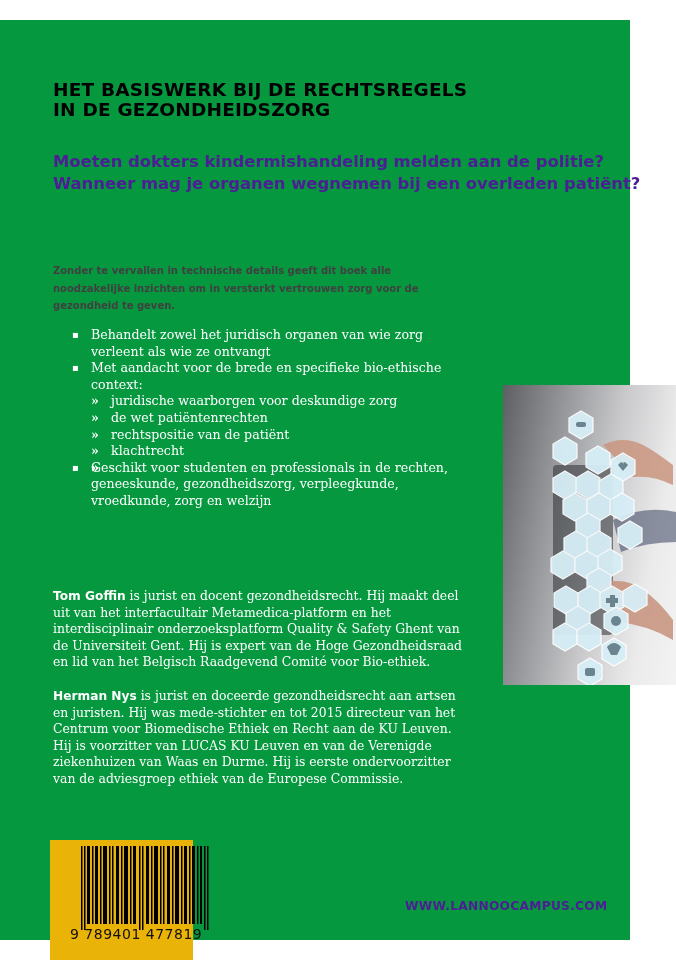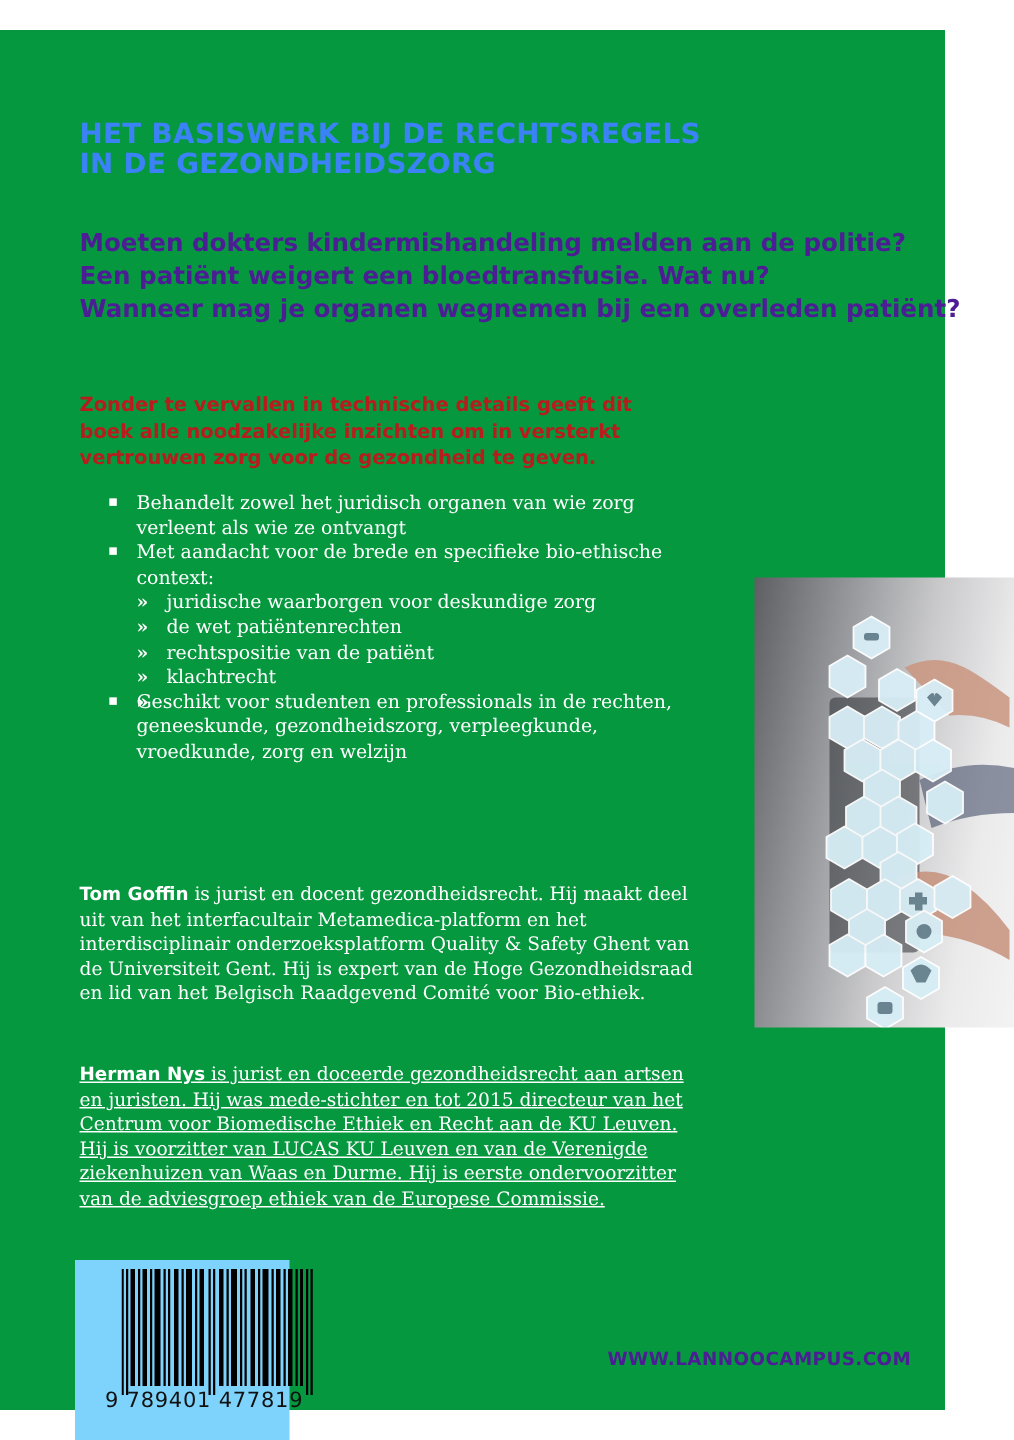--- a/index.html
+++ b/index.html
@@ -1,52 +1,51 @@
 <!DOCTYPE html>
 <html><head>
 <meta charset="utf-8">
 <style>
   html, body { margin:0; padding:0; }
   body { width:676px; height:960px; background:#ffffff; position:relative; overflow:hidden; }
   .cover { position:absolute; left:0; top:20px; width:630px; height:920px; background:#06983f; }
-  .heading { position:absolute; left:53px; top:80px; color:#3b82f6; font-family:"DejaVu Sans", sans-serif; font-weight:bold; font-size:18.5px; line-height:20px; letter-spacing:0.2px; margin:0; }
+  .heading { position:absolute; left:53px; top:80px; color:#000000; font-family:"DejaVu Sans", sans-serif; font-weight:bold; font-size:18.5px; line-height:20px; letter-spacing:0.2px; margin:0; }
   .heading span { display:block; }
   .questions { position:absolute; left:53px; top:151px; color:#4c1d95; font-family:"DejaVu Sans", sans-serif; font-weight:bold; font-size:16.4px; line-height:22px; margin:0; }
   .questions span { display:block; white-space:nowrap; }
-  .intro { position:absolute; left:53px; top:262px; width:400px; color:#b91c1c; font-family:"DejaVu Sans", sans-serif; font-weight:bold; font-size:13px; line-height:17.5px; margin:0; }
+  .intro { position:absolute; left:53px; top:262px; width:400px; color:#404040; font-family:"DejaVu Sans", sans-serif; font-weight:bold; font-size:10px; line-height:17.5px; margin:0; }
   .features { position:absolute; left:53px; top:327px; width:420px; color:#ffffff; font-family:"DejaVu Serif", serif; font-size:12.6px; line-height:16.6px; margin:0; padding:0; list-style:none; }
   .features li { position:relative; padding-left:38px; }
   .features li .dot { position:absolute; left:19px; top:0; font-size:10px; }
   .sub { list-style:none; margin:0; padding:0; }
   .sub li { padding-left:20px; position:relative; }
   .sub li .raq { position:absolute; left:0; top:0; font-weight:bold; }
   .bio { position:absolute; left:53px; width:420px; color:#ffffff; font-family:"DejaVu Serif", serif; font-size:12.4px; line-height:16.6px; margin:0; }
   .bio b { font-family:"DejaVu Sans", sans-serif; font-weight:bold; font-size:12.2px; }
   .bio1 { top:588px; }
-  .bio2 { top:708px;text-decoration:underline; }
+  .bio2 { top:688px; }
   .photo { position:absolute; left:503px; top:385px; width:173px; height:300px; background:linear-gradient(100deg,#5d5f62 0%,#8e9094 25%,#c9c9cb 55%,#ebebec 80%,#f3f3f3 100%); overflow:hidden; }
   .photo svg { position:absolute; left:0; top:0; }
-  .barcode { position:absolute; left:50px; top:840px; width:143px; height:120px; background:#7dd3fc; }
+  .barcode { position:absolute; left:50px; top:840px; width:143px; height:120px; background:#eab308; }
   .bars { position:absolute; left:31px; top:6px; width:128px; height:84px; }
   .isbn { position:absolute; left:20px; top:86px; font-family:"DejaVu Sans", sans-serif; font-size:14px; color:#111; letter-spacing:0.5px; white-space:nowrap; }
   .url { position:absolute; left:405px; top:899px; color:#4c1d95; font-family:"DejaVu Sans", sans-serif; font-weight:bold; font-size:12.2px; letter-spacing:0.3px; }
 </style>
 </head>
 <body>
 
 <div class="cover"></div>
 
 <h1 class="heading">
   <span>HET BASISWERK BIJ DE RECHTSREGELS</span>
   <span>IN DE GEZONDHEIDSZORG</span>
 </h1>
 
 <p class="questions">
   <span>Moeten dokters kindermishandeling melden aan de politie?</span>
-  <span>Een patiënt weigert een bloedtransfusie. Wat nu?</span>
   <span>Wanneer mag je organen wegnemen bij een overleden patiënt?</span>
 </p>
 
 <p class="intro">Zonder te vervallen in technische details geeft dit boek alle noodzakelijke inzichten om in versterkt vertrouwen zorg voor de gezondheid te geven.</p>
 
 <ul class="features">
   <li>
     <span class="dot">▪</span>
     <span>Behandelt zowel het juridisch organen van wie zorg verleent als wie ze ontvangt</span>
   </li>

